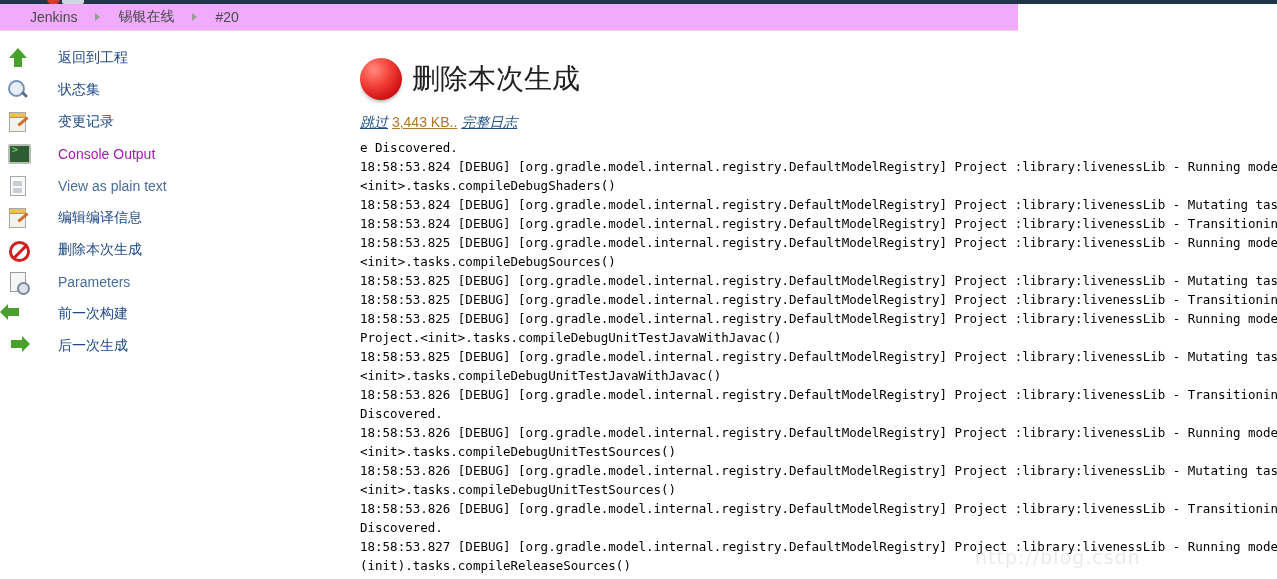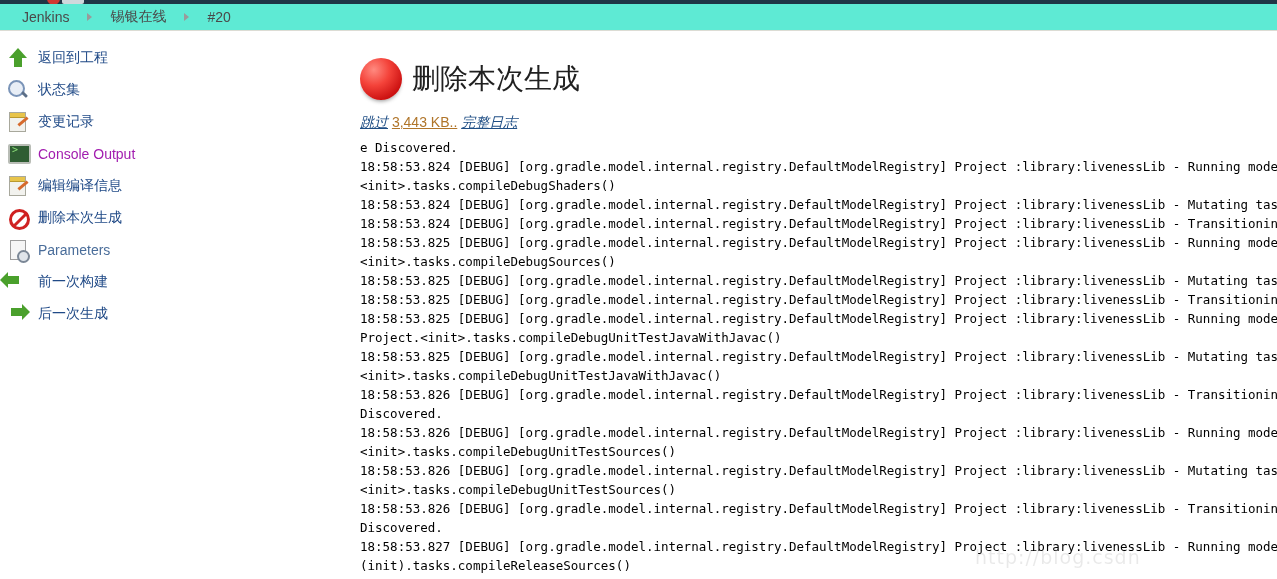--- a/index.html
+++ b/index.html
@@ -42,27 +42,27 @@
     width: 22px;
     height: 11px;
     background: #cfd8dc;
     border-radius: 2px;
   }
 
   
   .breadcrumb-bar {
     position: absolute;
     top: 4px; left: 0;
-    width: 1277px;
+    width: 1018px;
     height: 27px;
-    background: #5eead4;
+    background: #f0abfc;
     border-bottom: 1px solid #dcdcd4;
     display: flex;
     align-items: center;
-    padding-left: 14px;
+    padding-left: 22px;
     box-sizing: border-box;
   }
   .crumb {
     font-size: 14px;
     color: #4a4a4a;
     padding: 0 8px;
     text-decoration: none;
     white-space: nowrap;
     cursor: pointer;
   }
@@ -81,20 +81,21 @@
     top: 42px;
     left: 0;
     width: 340px;
   }
   .side-item {
     display: flex;
     align-items: center;
     height: 32px;
     padding-left: 6px;
     cursor: pointer;
+    gap: 20px;
   }
   .side-icon {
     width: 24px;
     height: 24px;
     margin-right: 8px;
     position: relative;
     flex: none;
   }
   .side-label {
     font-size: 14px;
@@ -357,20 +358,26 @@
         <span class="ic-notepad"></span>
       </span>
     <span class="side-label">变更记录</span>
   </div>
   <div class="side-item active">
     <span class="side-icon">
         <span class="ic-terminal"></span>
       </span>
     <span class="side-label">Console Output</span>
   </div>
+  <div class="side-item muted">
+    <span class="side-icon">
+        <span class="ic-doc"></span>
+      </span>
+    <span class="side-label">View as plain text</span>
+  </div>
   <div class="side-item">
     <span class="side-icon">
         <span class="ic-notepad"></span>
       </span>
     <span class="side-label">编辑编译信息</span>
   </div>
   <div class="side-item">
     <span class="side-icon">
         <span class="ic-deny"></span>
       </span>

